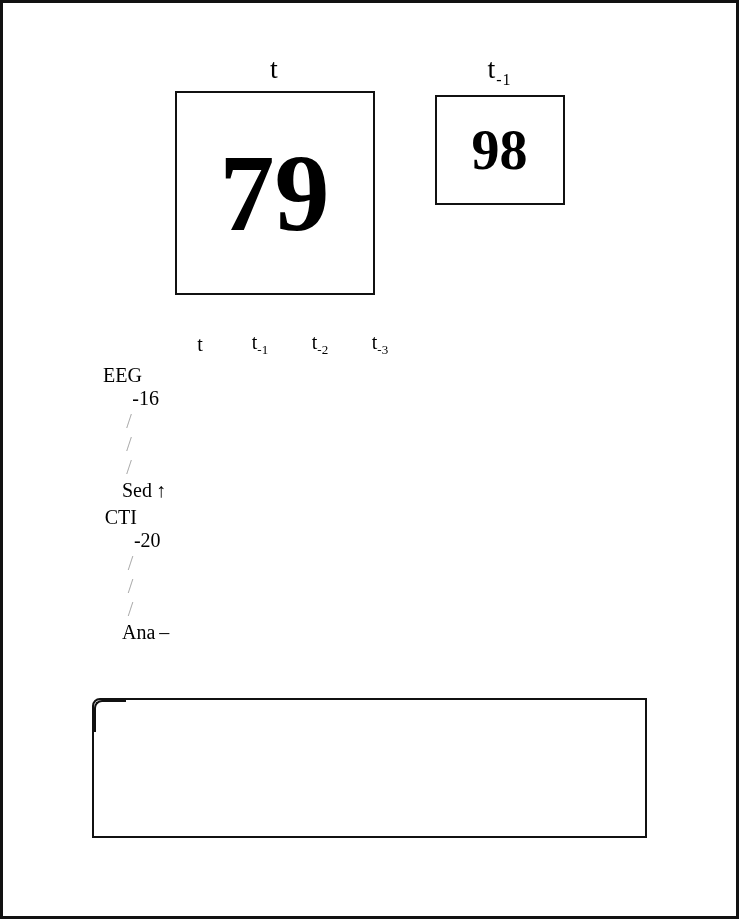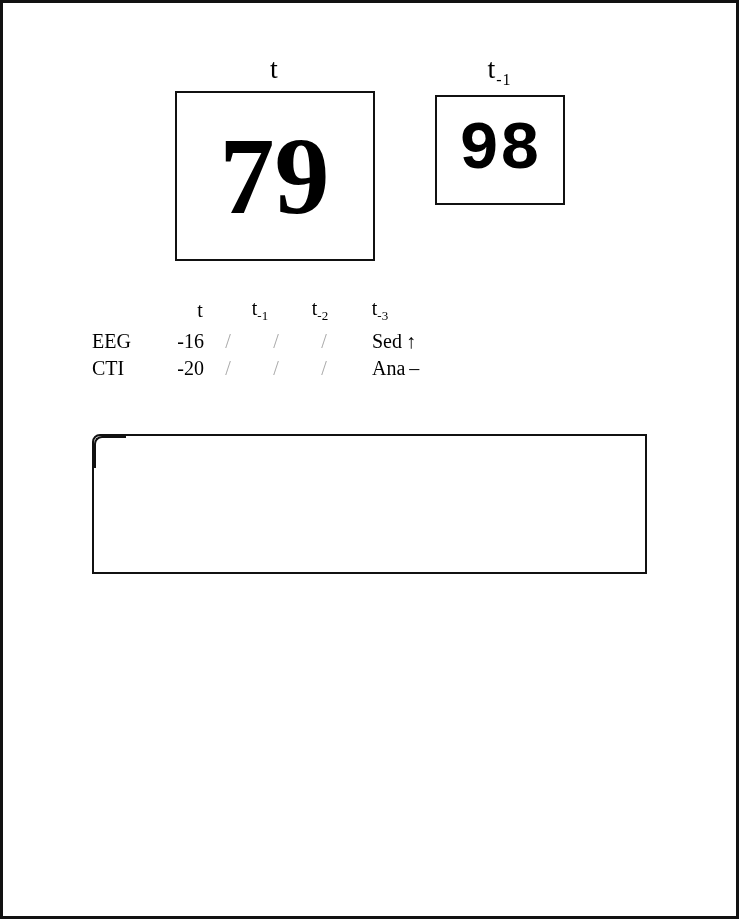--- a/index.html
+++ b/index.html
@@ -48,21 +48,21 @@
     .value-label {
       font-size: 28px;
       font-family: serif;
       margin-bottom: 6px;
       letter-spacing: 1px;
     }
 
     .value-box-large {
       border: 2px solid #111;
       width: 200px;
-      height: 170px;
+      height: 204px;
       display: flex;
       align-items: center;
       justify-content: center;
     }
 
     .value-box-large .number {
       font-size: 110px;
       font-weight: bold;
       font-family: serif;
       line-height: 1;
@@ -71,23 +71,23 @@
     .value-box-small {
       border: 2px solid #111;
       width: 130px;
       height: 110px;
       display: flex;
       align-items: center;
       justify-content: center;
     }
 
     .value-box-small .number {
-      font-size: 68px;
+      font-size: 56px;
       font-weight: bold;
-      font-family: Liberation Mono, monospace;
+      font-family: Liberation Serif, serif;
       line-height: 1;
     }
 
     .middle-section {
       display: flex;
       flex-direction: column;
       align-items: flex-start;
       margin-top: 36px;
       width: 85%;
     }
@@ -103,20 +103,21 @@
 
     .col-header {
       font-size: 20px;
       font-family: serif;
       width: 60px;
       text-align: center;
     }
 
     .data-row {
       display: flex;
+      flex-direction: column;
       align-items: center;
       margin-bottom: 4px;
     }
 
     .row-label {
       font-size: 20px;
       font-family: serif;
       width: 52px;
       text-align: left;
     }
@@ -132,21 +133,21 @@
       font-size: 20px;
       font-family: serif;
       width: 48px;
       text-align: center;
       color: #aaa;
     }
 
     .row-status {
       font-size: 20px;
       font-family: serif;
-      margin-left: 24px;
+      margin-left: 30px;
       display: flex;
       align-items: center;
       gap: 4px;
     }
 
     .arrow-up {
       display: inline-block;
       font-size: 20px;
     }
 

